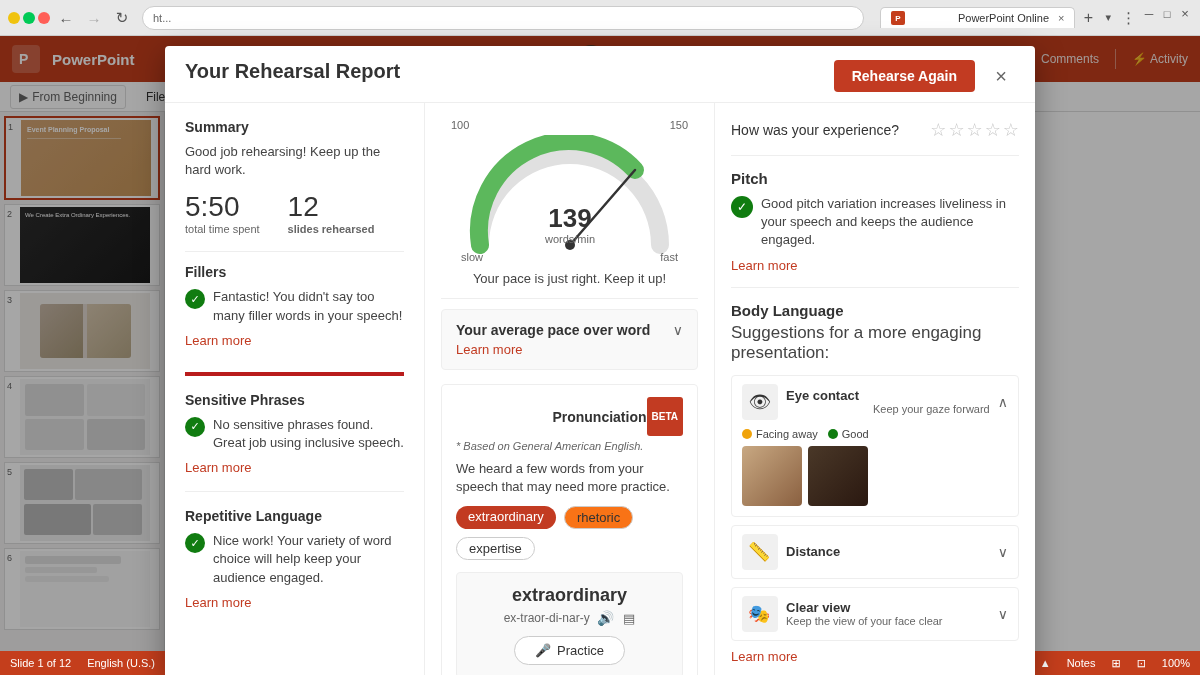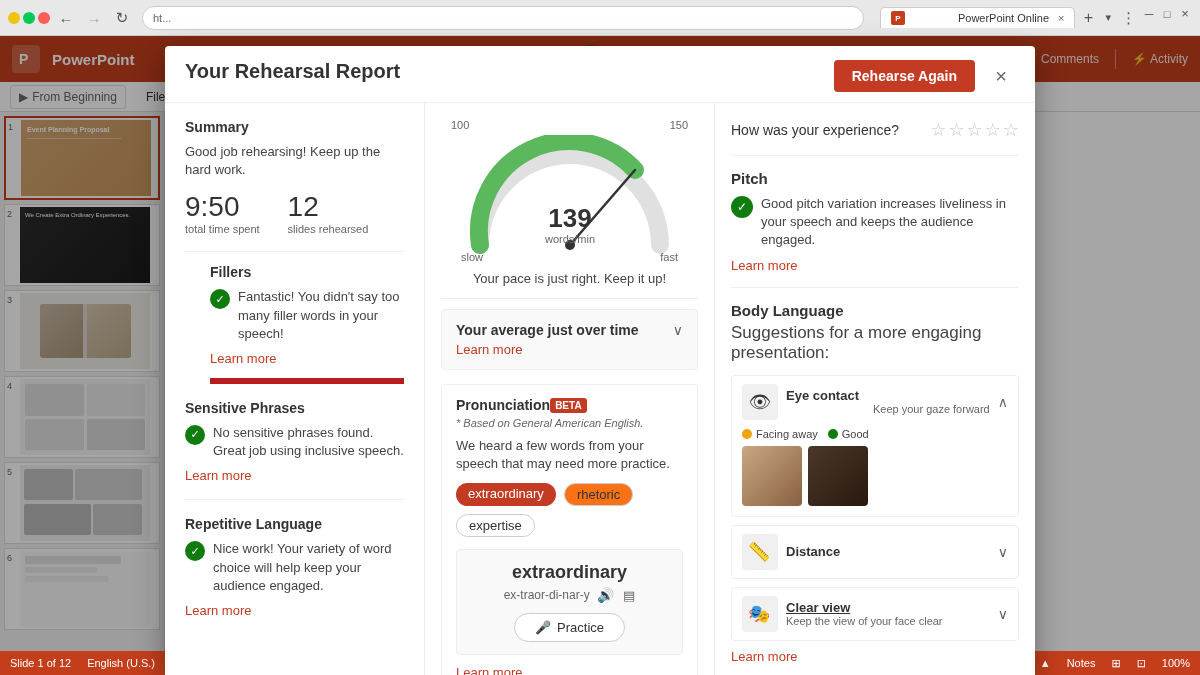--- a/index.html
+++ b/index.html
@@ -188,33 +188,33 @@
 
     <div style="display:flex;overflow:hidden;flex:1;">
 
       <div style="width:260px;border-right:1px solid #eee;overflow-y:auto;padding:16px 20px;flex-shrink:0;">
 
         <div style="margin-bottom:16px;">
           <div style="font-size:14px;font-weight:600;color:#333;margin-bottom:8px;">Summary</div>
           <div style="font-size:13px;color:#444;margin-bottom:12px;line-height:1.4;">Good job rehearsing! Keep up the hard work.</div>
           <div style="display:flex;gap:28px;margin-bottom:4px;">
             <div>
-              <div style="font-size:28px;font-weight:300;color:#333;">9:50</div>
+              <div style="font-size:28px;font-weight:300;color:#333;">5:50</div>
               <div style="font-size:11px;color:#666;">total time spent</div>
             </div>
             <div>
               <div style="font-size:28px;font-weight:300;color:#333;">12</div>
-              <div style="font-size:11px;color:#666;">slides rehearsed</div>
+              <div style="font-size:11px;color:#666;font-weight:bold;">slides rehearsed</div>
             </div>
           </div>
         </div>
 
         <hr style="border:none;border-top:1px solid #eee;margin:12px 0;">
 
-        <div style="margin-bottom:16px;padding-bottom:12px;border-bottom:6px solid #b91c1c;margin-left:25px;">
+        <div style="margin-bottom:16px;padding-bottom:24px;border-bottom:4px solid #b91c1c;">
           <div style="font-size:14px;font-weight:600;color:#333;margin-bottom:8px;">Fillers</div>
           <div style="display:flex;align-items:flex-start;gap:8px;margin-bottom:8px;">
             <div style="width:20px;height:20px;border-radius:50%;background:#107c10;color:white;display:flex;align-items:center;justify-content:center;flex-shrink:0;font-size:11px;margin-top:1px;">✓</div>
             <div style="font-size:13px;color:#444;line-height:1.4;">Fantastic! You didn't say too many filler words in your speech!</div>
           </div>
           <a style="font-size:13px;color:#c23b22;cursor:pointer;text-decoration:none;display:block;">Learn more</a>
         </div>
 
         <div style="margin-bottom:16px;padding-bottom:16px;border-bottom:1px solid #eee;">
           <div style="font-size:14px;font-weight:600;color:#333;margin-bottom:8px;">Sensitive Phrases</div>
@@ -259,30 +259,30 @@
             <span>slow</span>
             <span>fast</span>
           </div>
           <div style="font-size:13px;color:#444;text-align:center;margin-top:8px;">Your pace is just right. Keep it up!</div>
         </div>
 
         <hr style="border:none;border-top:1px solid #eee;margin:10px 0;">
 
         <div style="background:#f9f9f9;border:1px solid #eee;border-radius:4px;padding:12px 14px;margin-bottom:14px;cursor:pointer;">
           <div style="display:flex;justify-content:space-between;align-items:center;margin-bottom:4px;">
-            <span style="font-size:14px;font-weight:600;color:#333;">Your average just over time</span>
+            <span style="font-size:14px;font-weight:600;color:#333;">Your average pace over word</span>
             <span style="font-size:14px;color:#666;">∨</span>
           </div>
           <a style="font-size:13px;color:#c23b22;cursor:pointer;text-decoration:none;display:block;">Learn more</a>
         </div>
 
         <div style="border:1px solid #eee;border-radius:4px;padding:12px 14px;margin-bottom:14px;">
-          <div style="display:flex;justify-content:flex-start;align-items:center;margin-bottom:4px;">
+          <div style="display:flex;justify-content:flex-end;align-items:center;margin-bottom:4px;">
             <span style="font-size:14px;font-weight:600;color:#333;">Pronunciation</span>
-            <span style="background:#c23b22;color:white;font-size:10px;font-weight:600;padding:2px 5px;border-radius:3px;">BETA</span>
+            <span style="background:#c23b22;color:white;font-size:10px;font-weight:600;padding:14px 5px;border-radius:3px;">BETA</span>
           </div>
           <div style="font-size:11px;color:#666;margin-bottom:8px;font-style:italic;">* Based on General American English.</div>
           <div style="font-size:13px;color:#444;margin-bottom:10px;line-height:1.4;">We heard a few words from your speech that may need more practice.</div>
 
           <div style="display:flex;gap:8px;flex-wrap:wrap;margin-bottom:12px;">
             <span style="background:#c23b22;color:white;border-radius:20px;padding:3px 12px;font-size:13px;cursor:pointer;">extraordinary</span>
             <span style="background:#f97316;color:#333;border:1px solid #ccc;border-radius:20px;padding:3px 12px;font-size:13px;cursor:pointer;">rhetoric</span>
             <span style="background:white;color:#333;border:1px solid #ccc;border-radius:20px;padding:3px 12px;font-size:13px;cursor:pointer;">expertise</span>
           </div>
 
@@ -365,21 +365,21 @@
                 <div style="font-size:13px;font-weight:600;color:#333;">Distance</div>
               </div>
               <span style="font-size:14px;color:#666;">∨</span>
             </div>
           </div>
 
           <div style="border:1px solid #eee;border-radius:4px;margin-bottom:8px;overflow:hidden;">
             <div style="display:flex;align-items:center;gap:8px;padding:8px 10px;cursor:pointer;">
               <div style="width:36px;height:36px;background:#f0f0f0;border-radius:4px;display:flex;align-items:center;justify-content:center;flex-shrink:0;font-size:18px;">🎭</div>
               <div style="flex:1;">
-                <div style="font-size:13px;font-weight:600;color:#333;text-decoration:underline;">Clear view</div>
+                <div style="font-size:13px;font-weight:600;color:#333;">Clear view</div>
                 <div style="font-size:11px;color:#666;">Keep the view of your face clear</div>
               </div>
               <span style="font-size:14px;color:#666;">∨</span>
             </div>
           </div>
 
           <a style="font-size:13px;color:#c23b22;cursor:pointer;text-decoration:none;display:block;margin-top:4px;">Learn more</a>
         </div>
       </div>
     </div>

